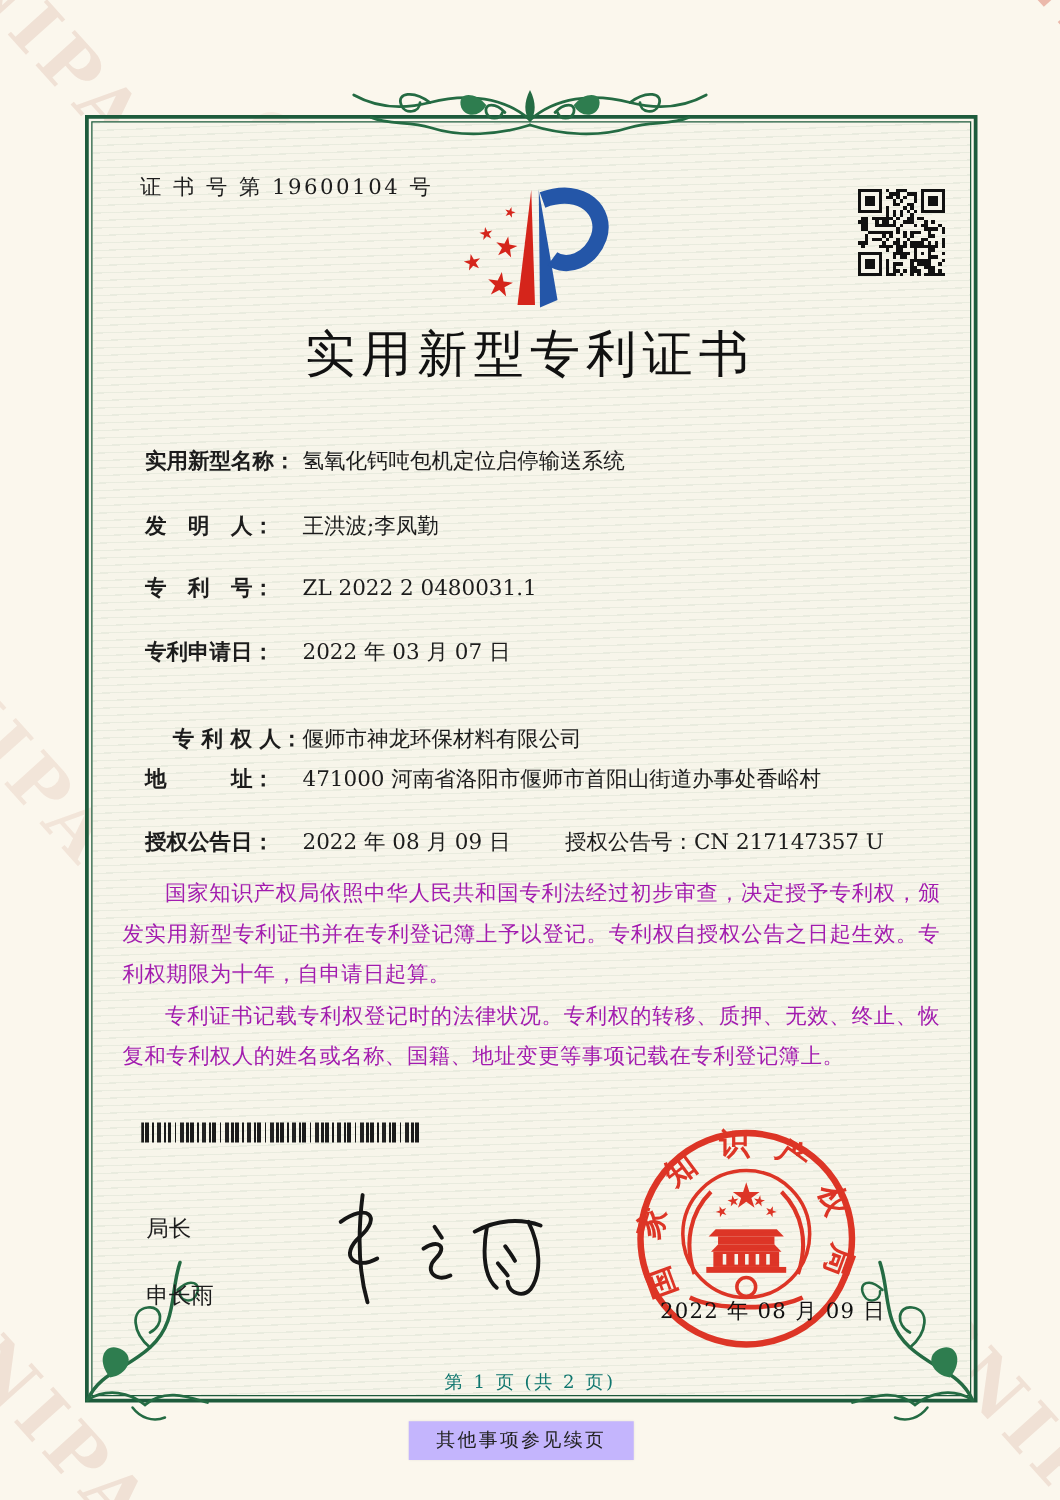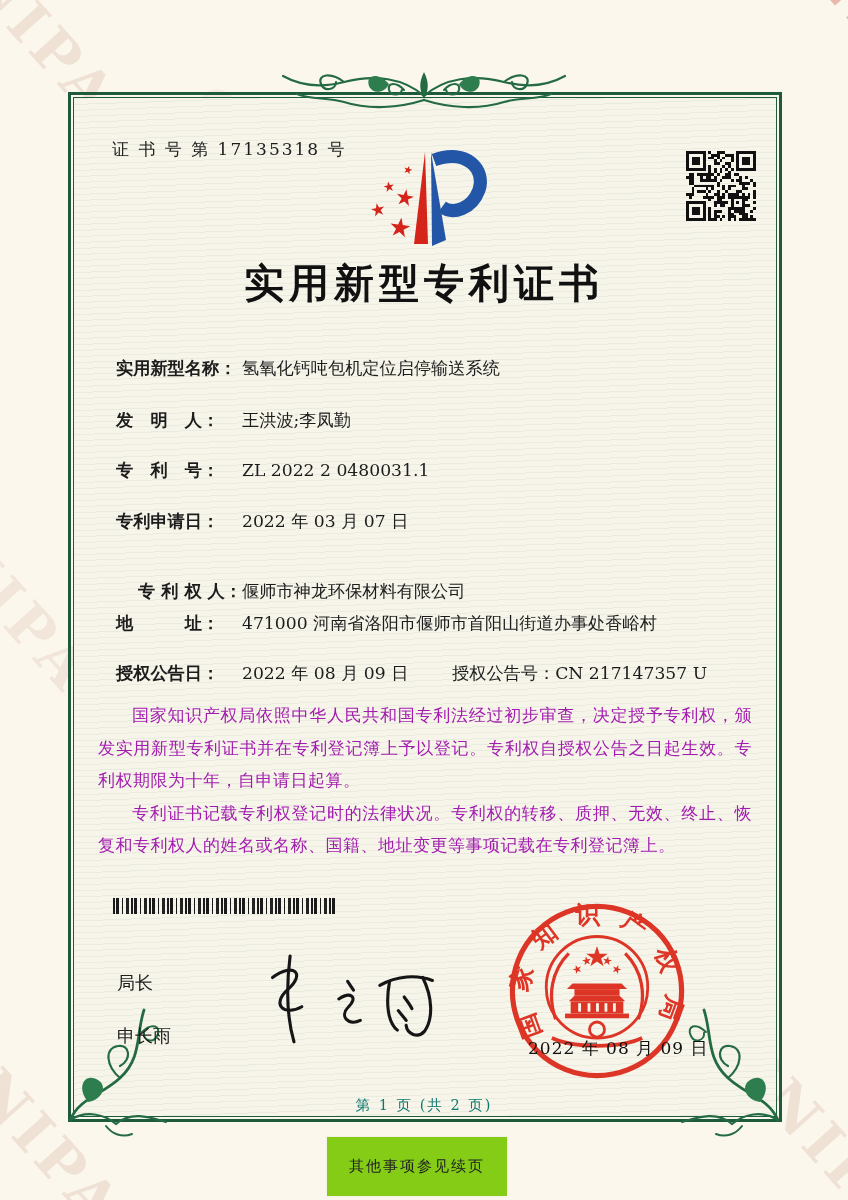--- a/index.html
+++ b/index.html
@@ -16,21 +16,21 @@
          background:
            repeating-linear-gradient(178deg, rgba(110,150,120,0.10) 0 1px, rgba(0,0,0,0) 1px 6px),
            #f7f5ea;}
   .orn{position:absolute;z-index:2;pointer-events:none;}
   
   .content{position:absolute;inset:0;z-index:3;}
   .cert-no{position:absolute;left:112px;top:138px;font-size:17px;letter-spacing:2px;}
   .logo{position:absolute;left:345px;top:140px;}
   .qr{position:absolute;left:685px;top:151px;width:72px;height:70px;}
   .title{position:absolute;left:0;top:256px;width:100%;text-align:center;font-size:40px;
-         font-weight:700;letter-spacing:5px;color:#111;}
+         font-weight:400;letter-spacing:5px;color:#111;}
   .row{position:absolute;left:116px;font-size:17.2px;white-space:nowrap;}
   .row .lbl{display:inline-block;width:126px;font-weight:bold;}
   .grant-no{position:absolute;left:336px;}
   .body-text{position:absolute;left:98px;top:699px;width:654px;font-size:17px;line-height:32.5px;
              text-align:justify;letter-spacing:0.5px;color:#a21caf;}
   .body-text p{margin:0;text-indent:2em;}
   .barcode{position:absolute;left:113px;top:898px;width:224px;height:16px;
      background:repeating-linear-gradient(90deg,#1a1a1a 0 2px,rgba(0,0,0,0) 2px 3px,
         #1a1a1a 3px 6px,rgba(0,0,0,0) 6px 9px,#1a1a1a 9px 10px,rgba(0,0,0,0) 10px 13px,
         #222 13px 16px,rgba(0,0,0,0) 16px 18px);}
@@ -38,21 +38,21 @@
       font-family:"DejaVu Sans","Liberation Sans",sans-serif;}
   .director-name{position:absolute;left:117px;top:1004px;font-size:18px;font-weight:500;
       font-family:"DejaVu Sans","Liberation Sans",sans-serif;margin-top:20px;}
   .signature{position:absolute;left:255px;top:948px;z-index:3;}
   .seal{position:absolute;left:503px;top:897px;width:188px;height:188px;z-index:3;
         opacity:0.95;mix-blend-mode:multiply;}
   .seal-date{position:absolute;left:528px;top:1037px;font-size:17px;letter-spacing:1px;
         color:#111;z-index:4;white-space:nowrap;}
   .page-info{position:absolute;left:0;top:1096px;width:100%;text-align:center;font-size:14.5px;
         letter-spacing:2px;color:#0f766e;}
-  .note-box{position:absolute;left:327px;top:1137px;background:#84cc16;padding:20px 22px;
+  .note-box{position:absolute;left:327px;top:1137px;background:#c4b5fd;padding:6px 22px;
         font-size:15px;letter-spacing:2px;color:#222;z-index:3;box-shadow:0 0 2px rgba(0,0,0,0.08);}
 </style>
 </head>
 <body>
 
 <div class="page">
 
   <div class="wm" style="left:-95px;top:-15px;">CNIPA</div>
   <div class="wm" style="left:160px;top:150px;opacity:.55;">CNIPA</div>
   <div class="wm" style="left:480px;top:360px;opacity:.6;">CNIPA</div>
@@ -96,21 +96,21 @@
       <path d="M68,72 C54,60 52,42 66,40 C78,38 80,54 68,60" stroke-width="2.2"></path>
       <path d="M18,114 C34,104 52,108 64,118 C80,104 100,112 114,116" stroke-width="2.2"></path>
       <path d="M36,96 C24,82 32,66 46,74 C56,80 50,94 36,96 Z" fill="#2e7d4f" stroke="none"></path>
       <path d="M90,26 C100,16 110,20 105,30 C101,38 91,34 92,27" stroke-width="2"></path>
       <path d="M54,120 C60,128 70,132 80,128" stroke-width="2"></path>
     </g>
   </svg>
 
   <div class="content">
 
-    <div class="cert-no">证 书 号 第 17135318 号</div>
+    <div class="cert-no">证 书 号 第 19600104 号</div>
 
     <svg class="logo" width="150" height="112" viewBox="0 0 150 112">
       <defs>
         <path id="star" d="M0,-1 L0.2245,-0.309 L0.951,-0.309 L0.3633,0.118 L0.5878,0.809 L0,0.382 L-0.5878,0.809 L-0.3633,0.118 L-0.951,-0.309 L-0.2245,-0.309 Z"></path>
       </defs>
       <g fill="#d5251b">
         <use href="#star" transform="translate(63,30) scale(4.5) rotate(15)"></use>
         <use href="#star" transform="translate(44,47) scale(5.5) rotate(-10)"></use>
         <use href="#star" transform="translate(60,58) scale(9) rotate(10)"></use>
         <use href="#star" transform="translate(33,70) scale(7) rotate(-12)"></use>

